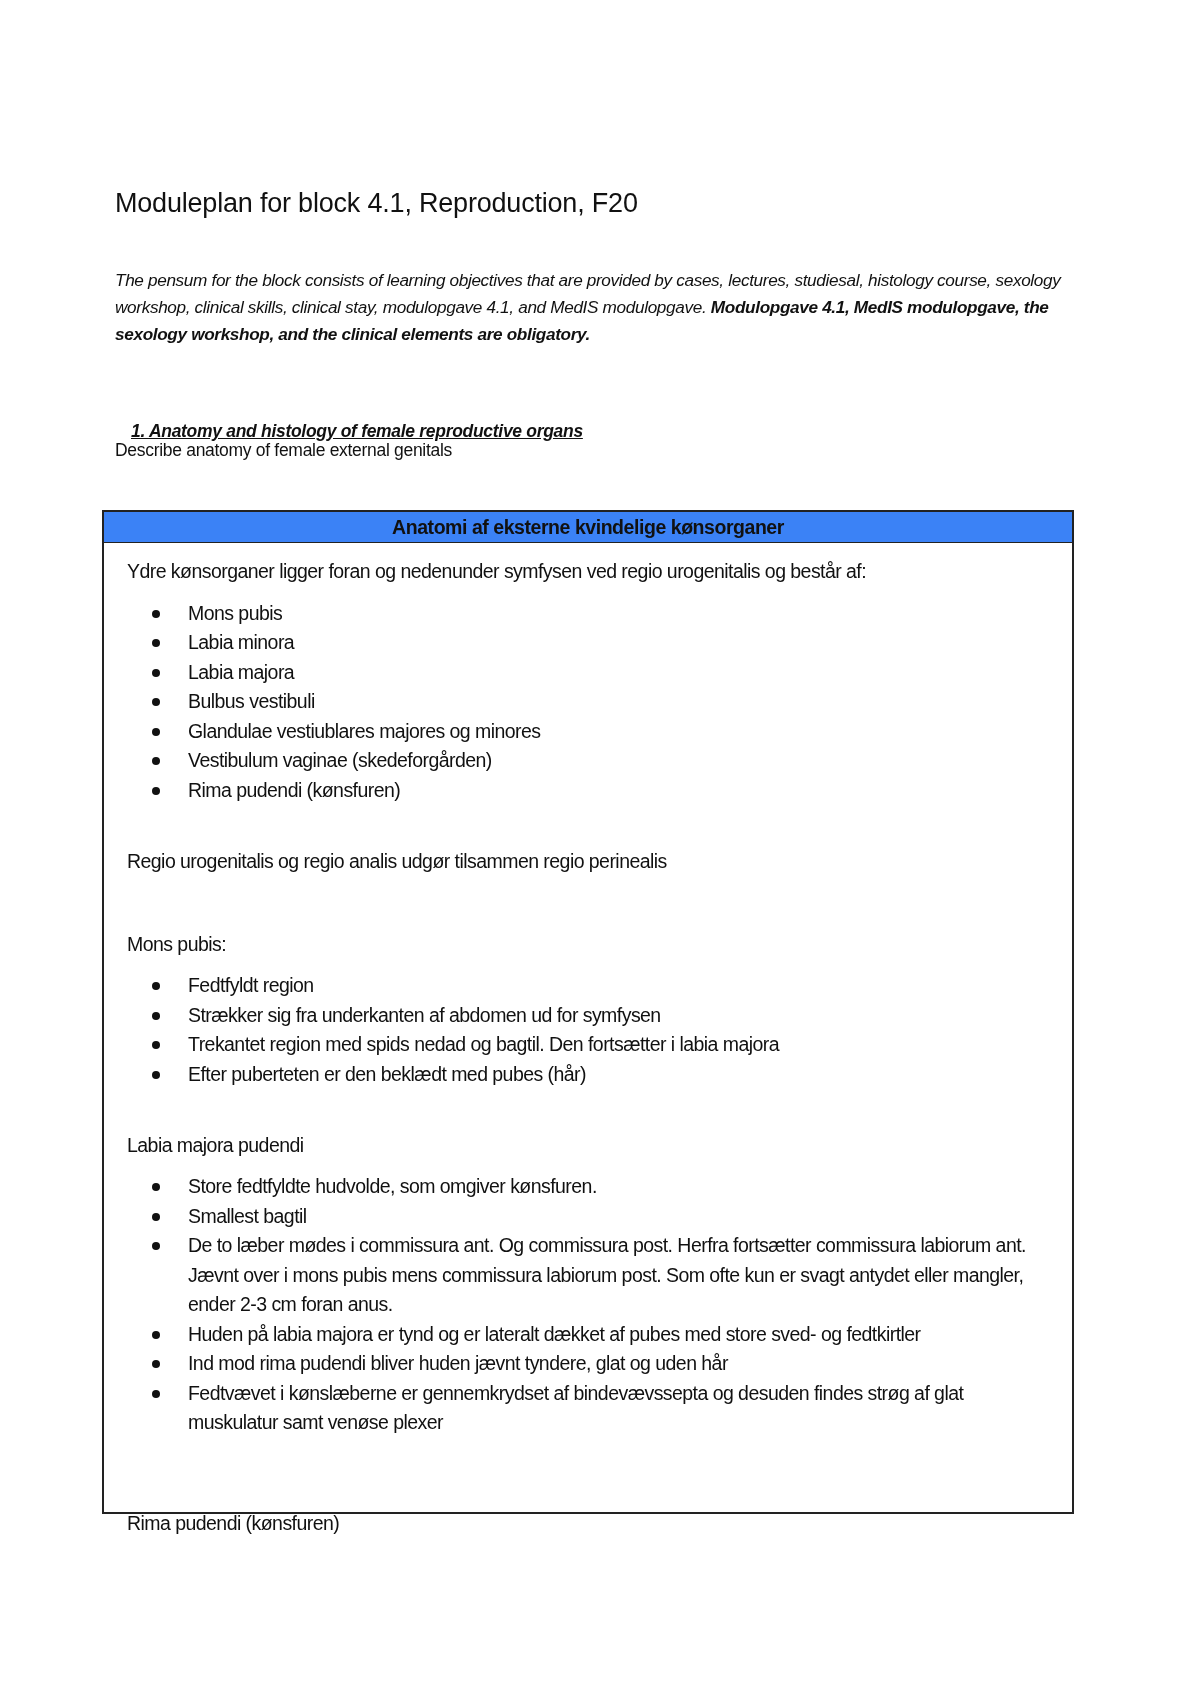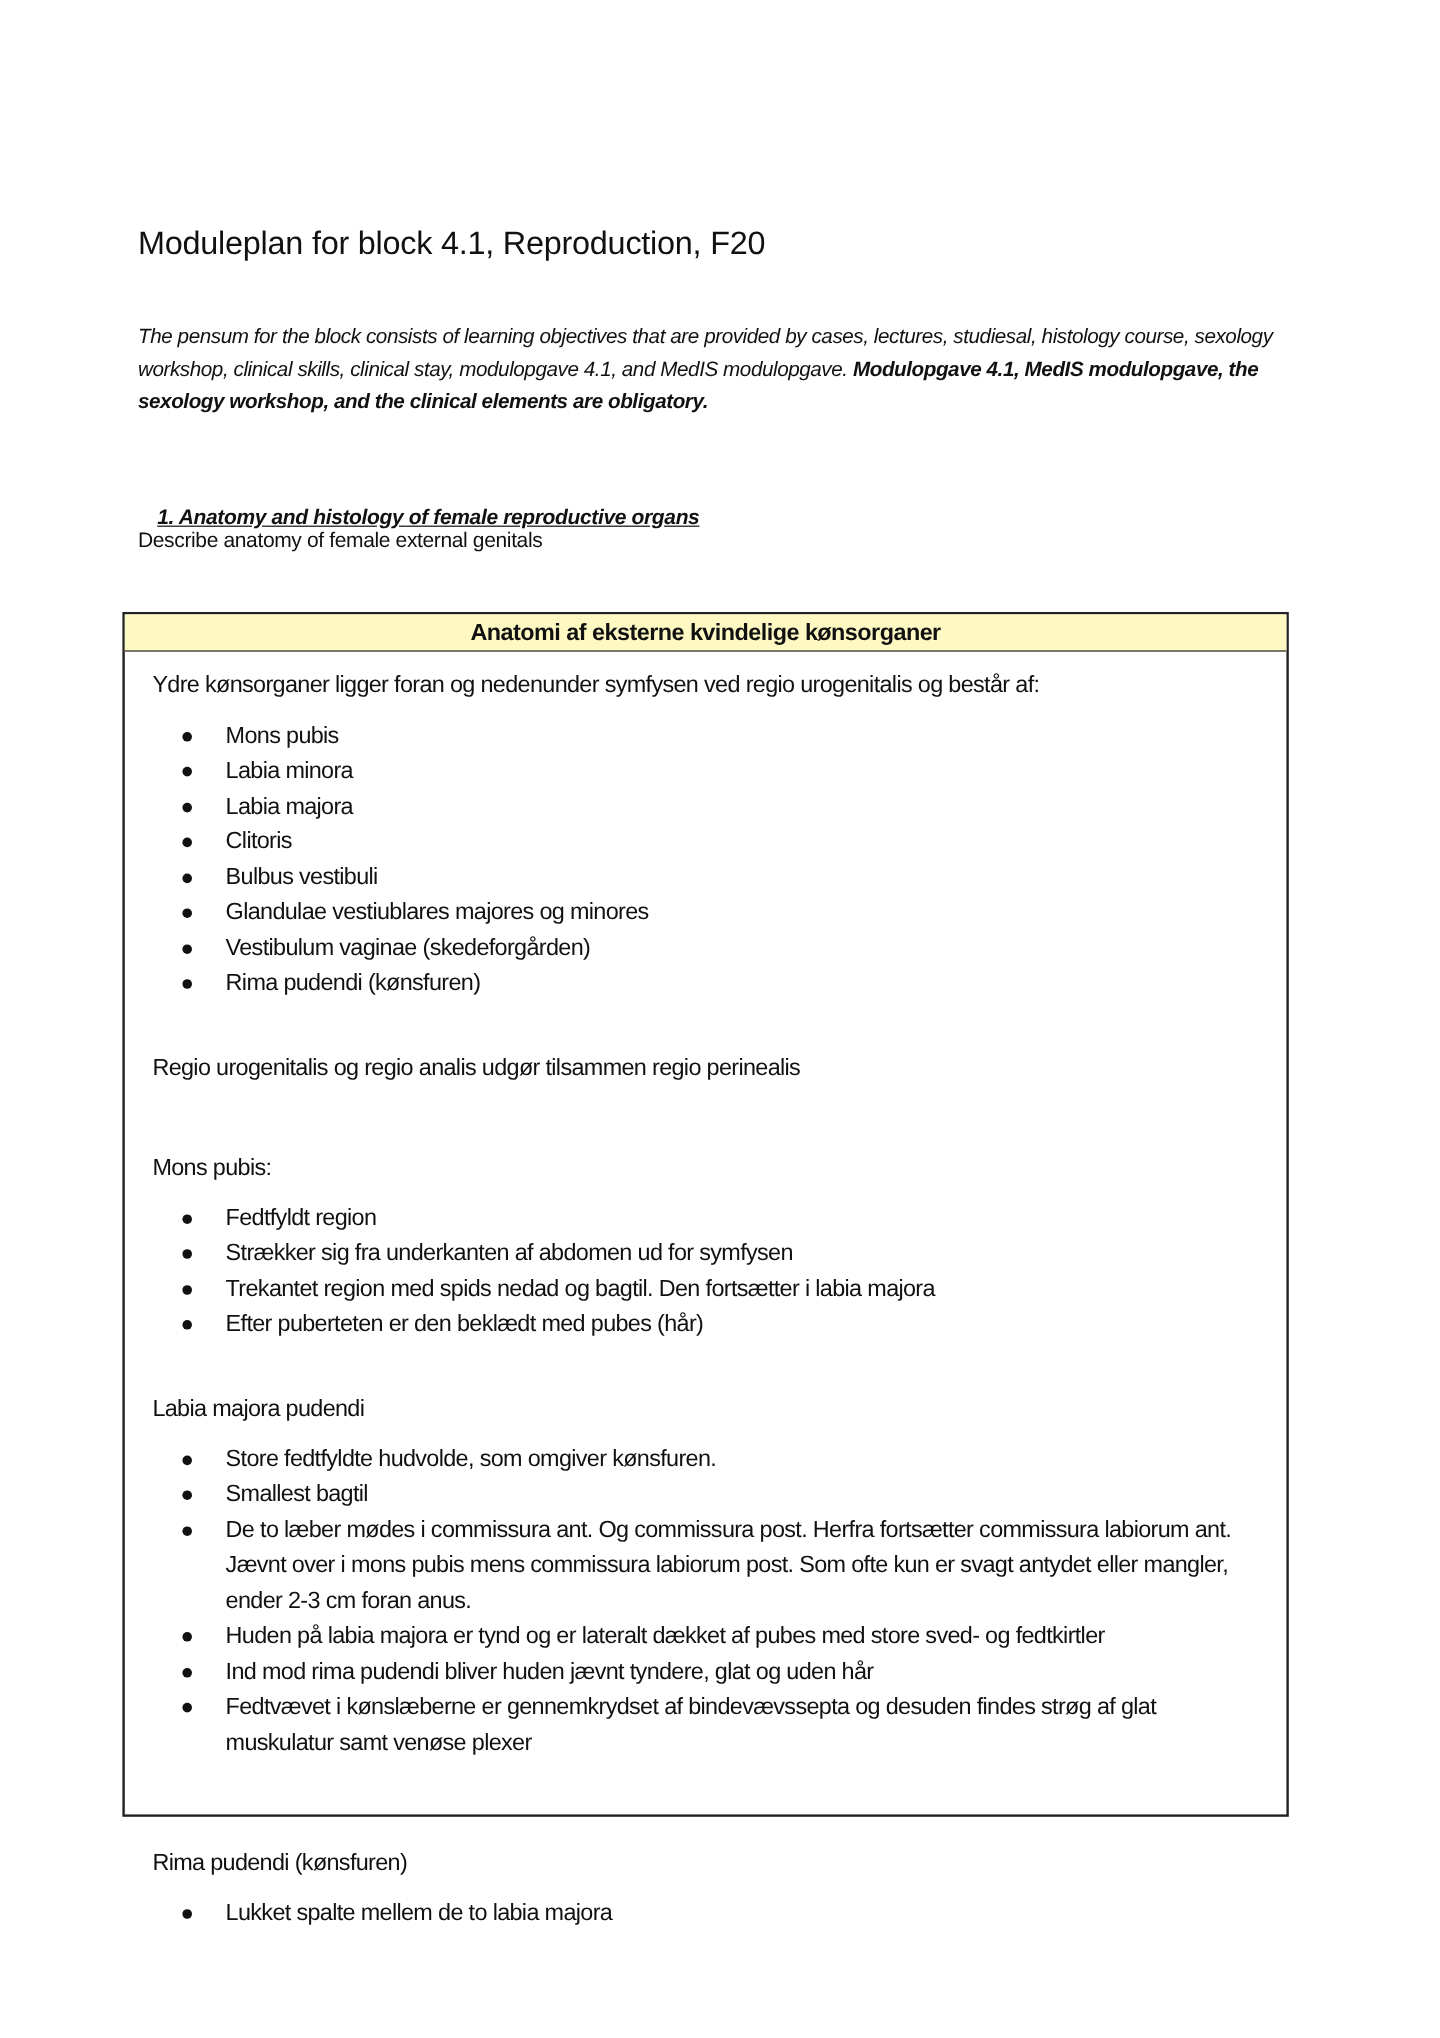--- a/index.html
+++ b/index.html
@@ -3,21 +3,21 @@
   <meta charset="utf-8">
   <style>
     html, body { margin: 0; padding: 0; background: #ffffff; }
     body { width: 1200px; height: 1698px; position: relative; overflow: hidden; color: #111; font-family: "Liberation Sans", sans-serif; }
     .page-title { position: absolute; left: 115px; top: 188px; font-size: 27px; font-weight: normal; letter-spacing: -0.2px; margin: 0; }
     .intro { position: absolute; left: 115px; top: 267px; width: 1000px; font-size: 17.2px; line-height: 27px; letter-spacing: -0.35px; margin: 0; font-style: italic; }
     .intro .bold { font-weight: bold; }
     .section-heading { position: absolute; left: 115px; top: 405px; font-size: 17.5px; font-style: italic; text-decoration: underline; margin: 16px; letter-spacing: -0.3px; }
     .objective { position: absolute; left: 115px; top: 440px; font-size: 17.5px; margin: 0; letter-spacing: -0.3px; }
     .doc-table { position: absolute; left: 102px; top: 510px; width: 972px; height: 1004px; border: 2px solid #222; box-sizing: border-box; }
-    .doc-table .th { height: 30px; background: #fef9c3; border-bottom: 1.5px solid #222; text-align: center; font-weight: bold; font-size: 19.5px; line-height: 30px; letter-spacing: -0.45px; }
+    .doc-table .th { height: 30px; background: #3b82f6; border-bottom: 1.5px solid #222; text-align: center; font-weight: bold; font-size: 19.5px; line-height: 30px; letter-spacing: -0.45px; }
     .doc-table .body { padding: 2px 0 0 11px; font-size: 19.5px; line-height: 29.5px; letter-spacing: -0.55px; }
     .doc-table p { margin: 12px; }
     .doc-table .gap { height: 29.5px; }
     .doc-table .gap2 { height: 59px; }
     .doc-table ul { margin: 0; padding: 0; list-style: none; }
     .doc-table li { position: relative; padding-left: 73px; padding-right: 20px; }
     .doc-table li .bullet { position: absolute; left: 37px; top: 11px; width: 8px; height: 8px; border-radius: 50%; background: #111; }
   </style>
 </head>
 <body>
@@ -34,21 +34,20 @@
 <p class="objective">Describe anatomy of female external genitals</p>
 
 <div class="doc-table">
   <div class="th">Anatomi af eksterne kvindelige kønsorganer</div>
   <div class="body">
     <p>Ydre kønsorganer ligger foran og nedenunder symfysen ved regio urogenitalis og består af:</p>
     <ul>
       <li><span class="bullet"></span><span>Mons pubis</span></li>
       <li><span class="bullet"></span><span>Labia minora</span></li>
       <li><span class="bullet"></span><span>Labia majora</span></li>
-      <li><span class="bullet"></span><span>Clitoris</span></li>
       <li><span class="bullet"></span><span>Bulbus vestibuli</span></li>
       <li><span class="bullet"></span><span>Glandulae vestiublares majores og minores</span></li>
       <li><span class="bullet"></span><span>Vestibulum vaginae (skedeforgården)</span></li>
       <li><span class="bullet"></span><span>Rima pudendi (kønsfuren)</span></li>
     </ul>
     <div class="gap"></div>
     <p>Regio urogenitalis og regio analis udgør tilsammen regio perinealis</p>
     <div class="gap"></div>
     <p>Mons pubis:</p>
     <ul>
@@ -62,17 +61,14 @@
     <ul>
       <li><span class="bullet"></span><span>Store fedtfyldte hudvolde, som omgiver kønsfuren.</span></li>
       <li><span class="bullet"></span><span>Smallest bagtil</span></li>
       <li><span class="bullet"></span><span>De to læber mødes i commissura ant. Og commissura post. Herfra fortsætter commissura labiorum ant. Jævnt over i mons pubis mens commissura labiorum post. Som ofte kun er svagt antydet eller mangler, ender 2-3 cm foran anus.</span></li>
       <li><span class="bullet"></span><span>Huden på labia majora er tynd og er lateralt dækket af pubes med store sved- og fedtkirtler</span></li>
       <li><span class="bullet"></span><span>Ind mod rima pudendi bliver huden jævnt tyndere, glat og uden hår</span></li>
       <li><span class="bullet"></span><span>Fedtvævet i kønslæberne er gennemkrydset af bindevævssepta og desuden findes strøg af glat muskulatur samt venøse plexer</span></li>
     </ul>
     <div class="gap2"></div>
     <p>Rima pudendi (kønsfuren)</p>
-    <ul>
-      <li><span class="bullet"></span><span>Lukket spalte mellem de to labia majora</span></li>
-    </ul>
   </div>
 </div>
 
 </body></html>

